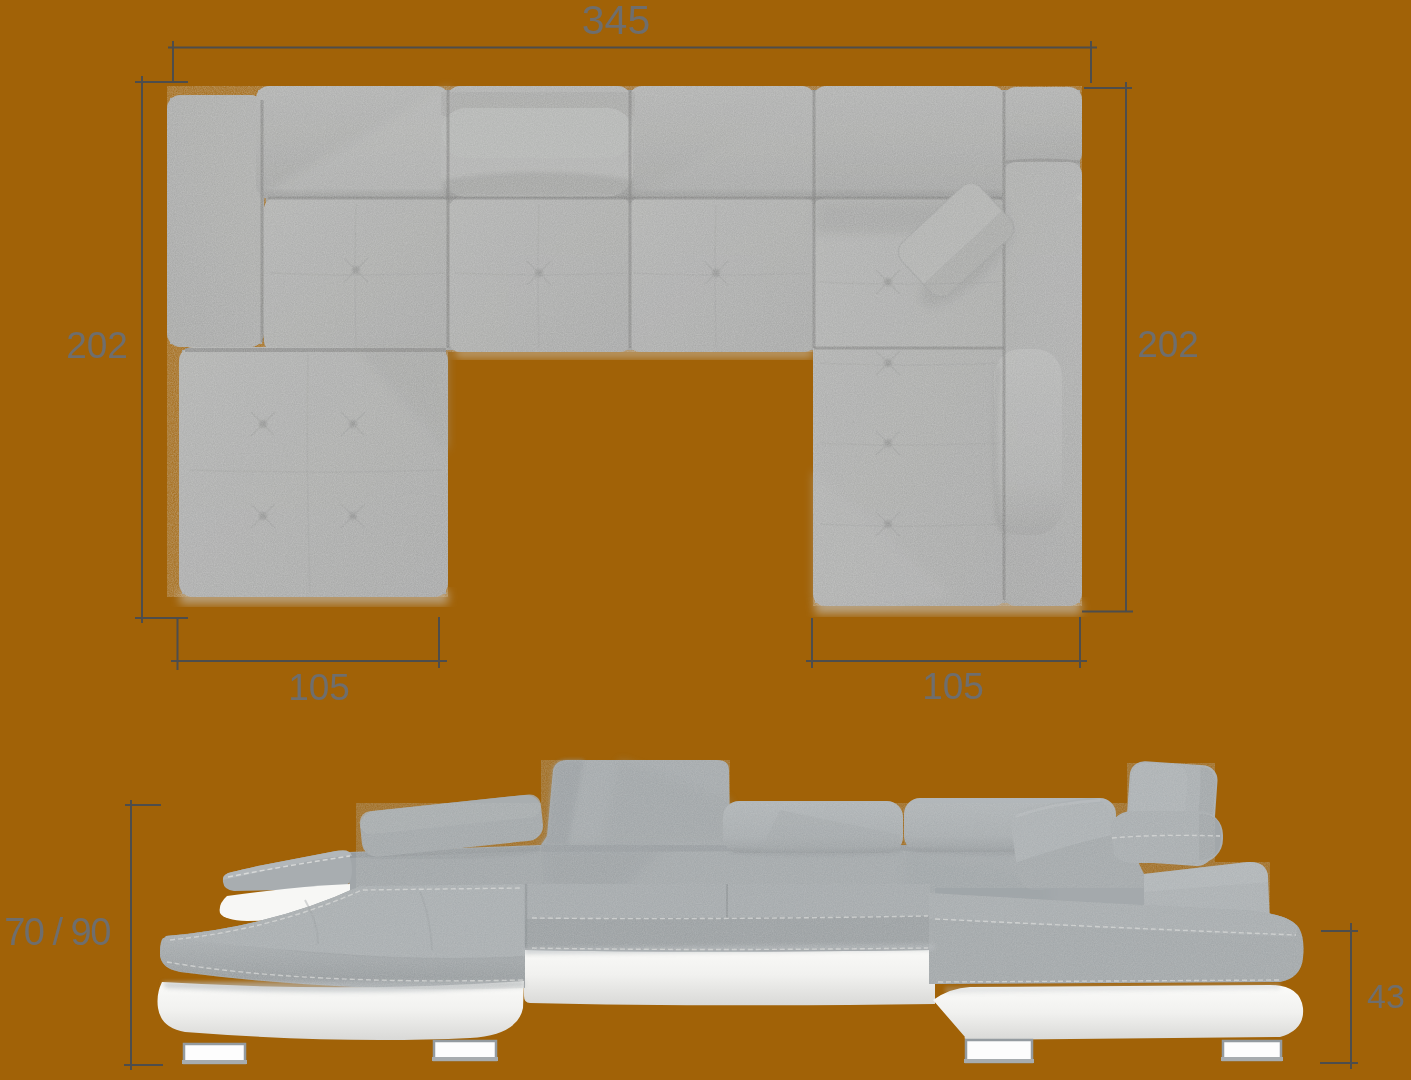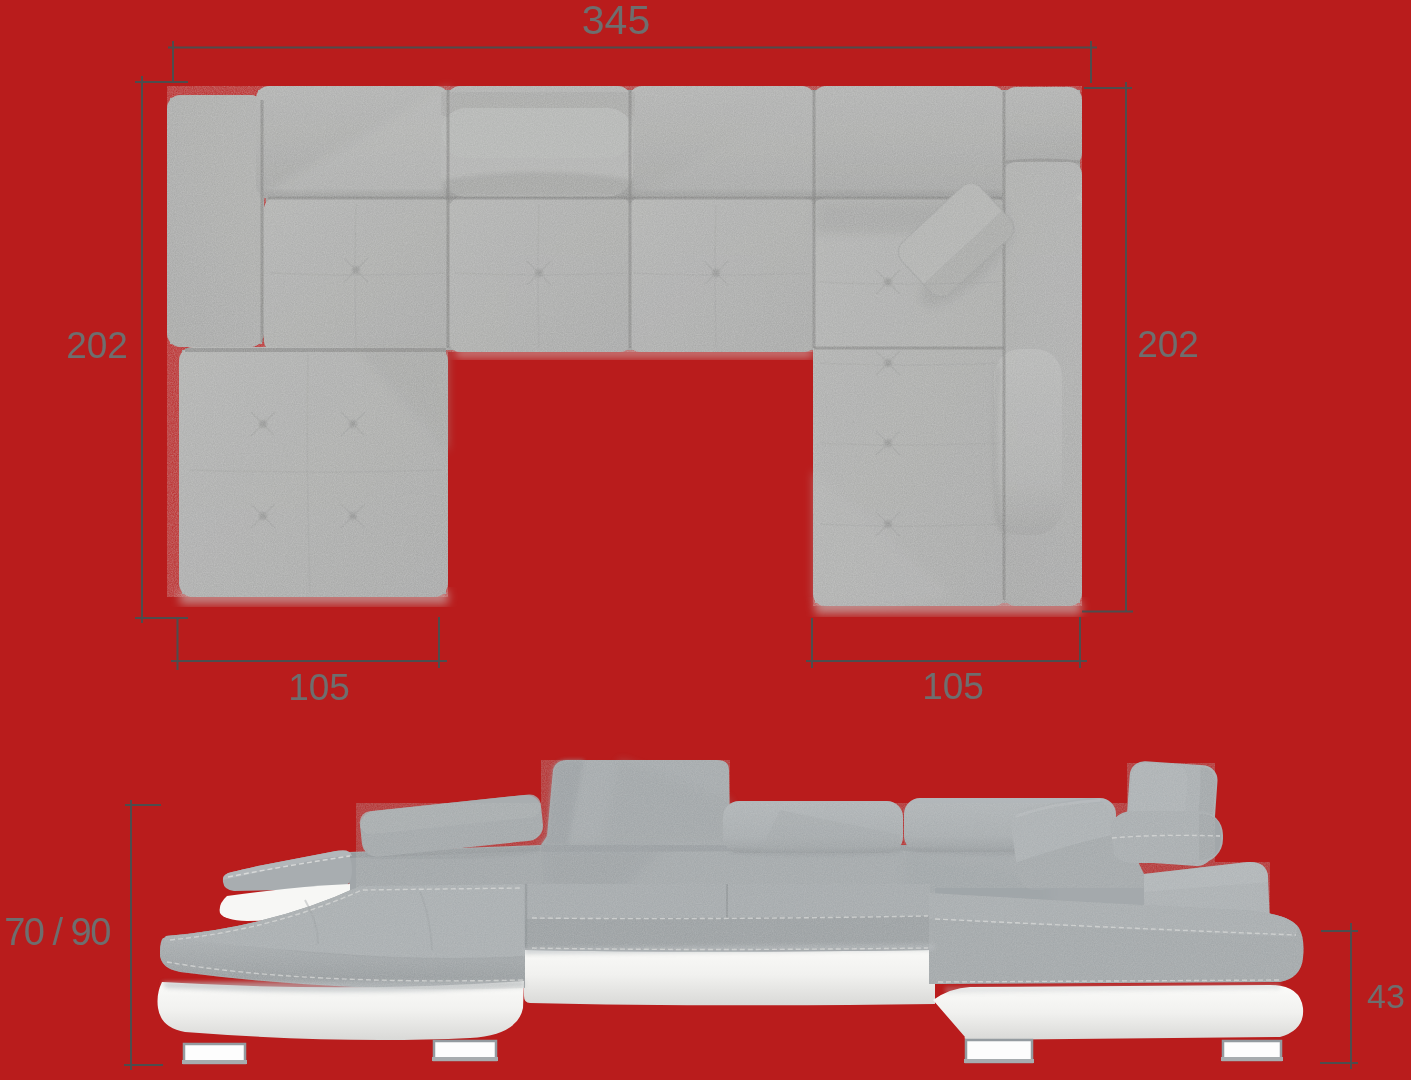--- a/index.html
+++ b/index.html
@@ -1,16 +1,16 @@
 <!DOCTYPE html>
 <html><head>
 <meta charset="utf-8">
 <style>
   html,body{margin:0;padding:0;background:#ffffff;}
-  #stage{position:relative;width:1411px;height:1080px;background:#b91c1c;overflow:hidden;
+  #stage{position:relative;width:1411px;height:1080px;background:#a16207;overflow:hidden;
          font-family:"Liberation Sans", sans-serif;}
   svg{position:absolute;left:0;top:0;}
 </style>
 </head>
 <body>
 <div id="stage">
 <svg width="1411" height="1080" viewBox="0 0 1411 1080">
 <defs>
   <linearGradient id="cushV" x1="0" y1="0" x2="0" y2="1">
     <stop offset="0" stop-color="#b4b5b3"></stop>

